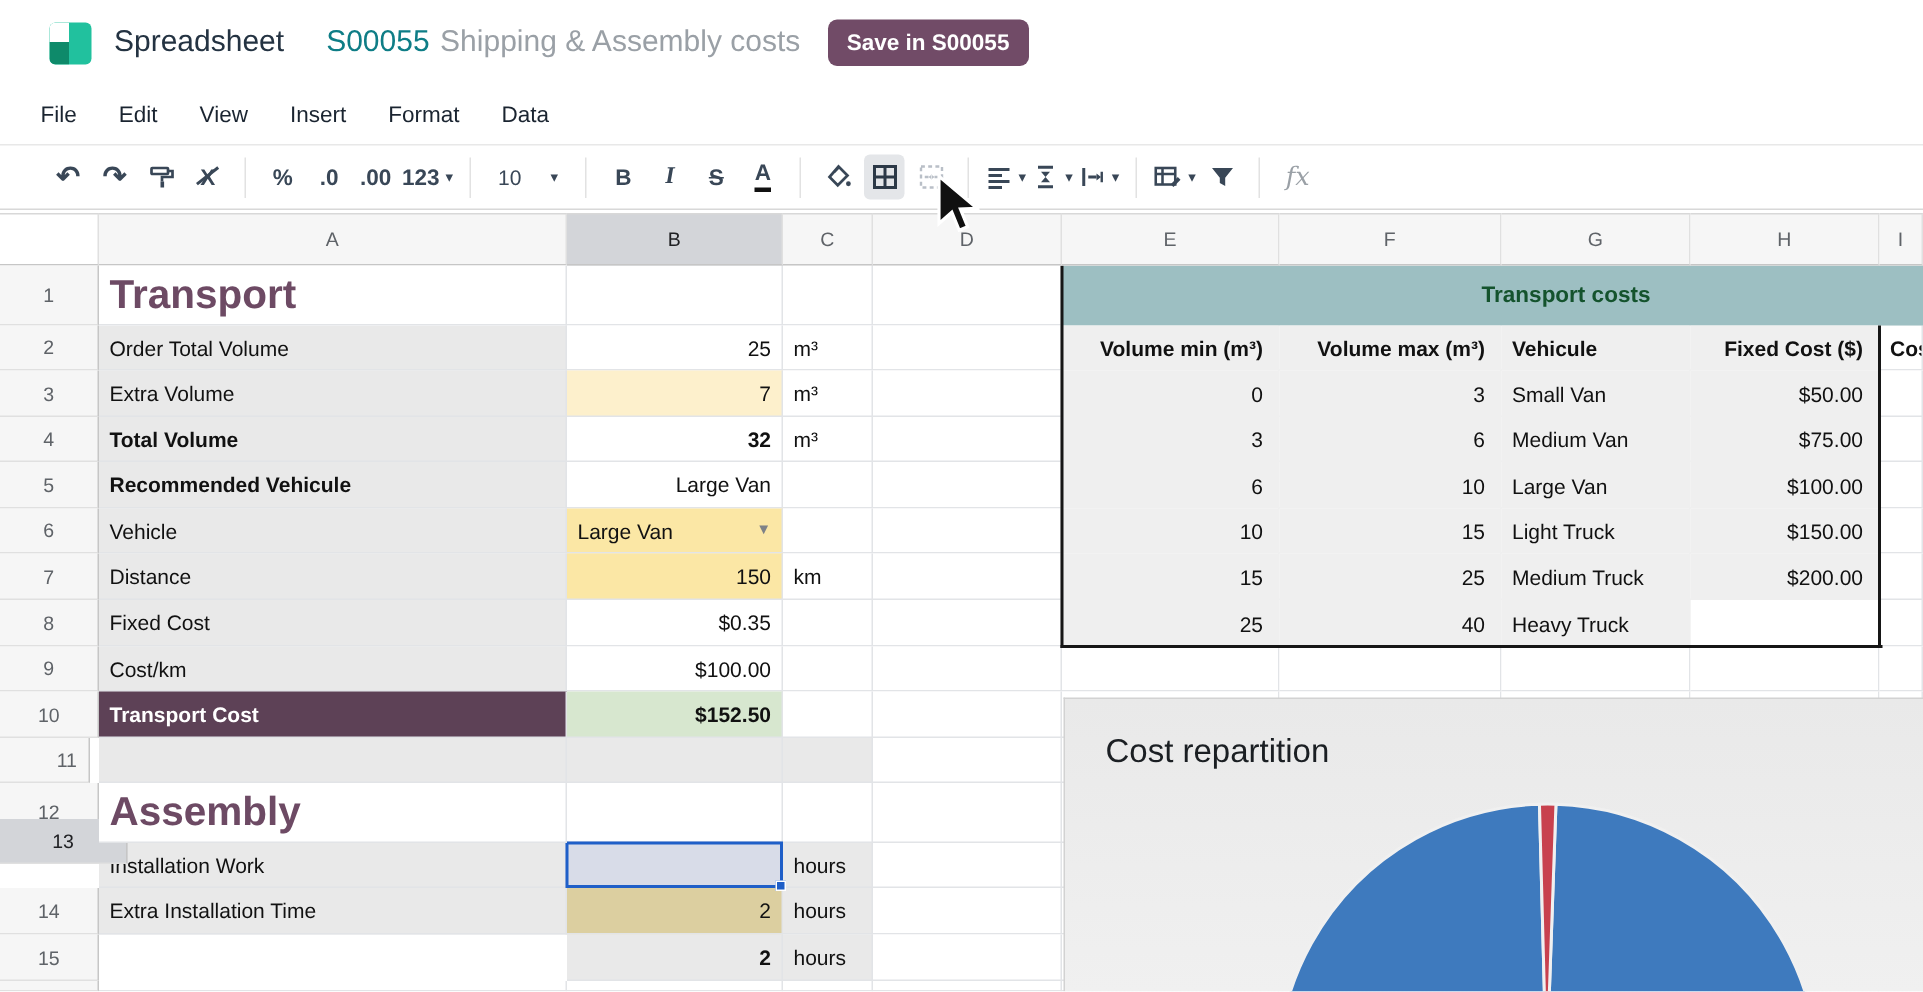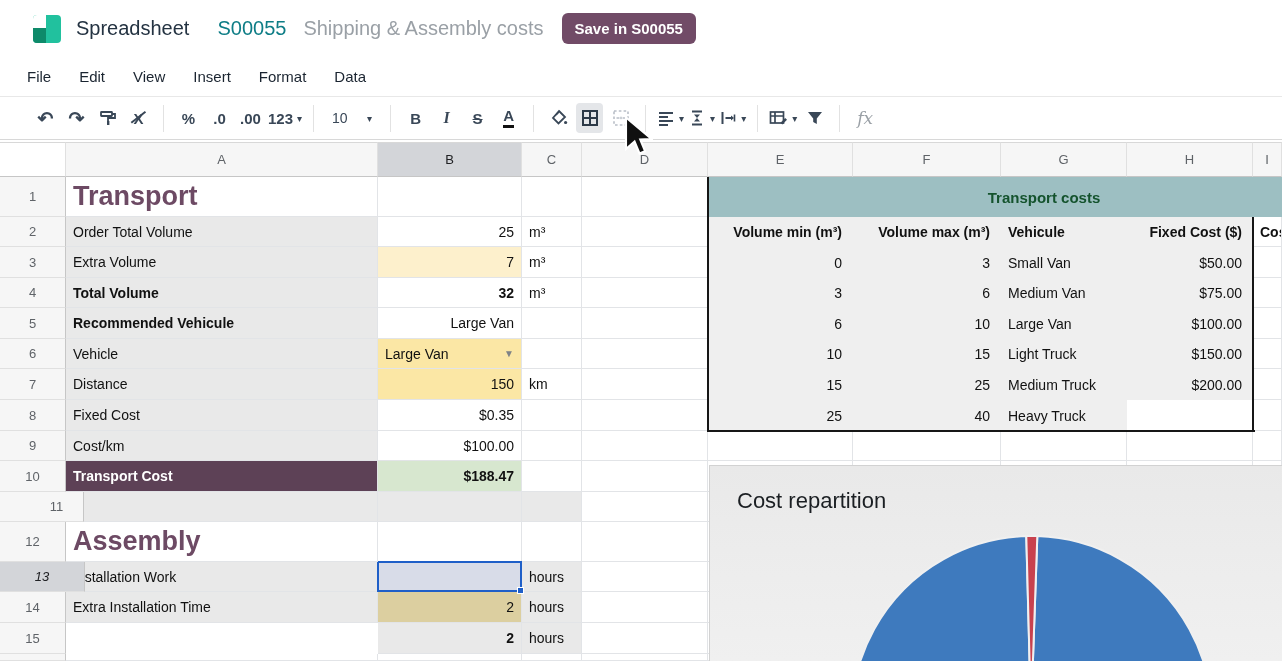--- a/index.html
+++ b/index.html
@@ -6,21 +6,21 @@
   html,body { width:1282px; height:661px; overflow:hidden; }
   body { font-family:"Liberation Sans", sans-serif; background:#fff; position:relative; color:#1d2733; }
 
   
   .topbar { height:57px; display:flex; align-items:center; padding-left:33px; background:#fff; }
   .logo { width:28px; height:28px; border-radius:4px; position:relative; background:#21c19e; overflow:hidden; flex:0 0 auto; }
   .logo .q-tl { position:absolute; left:0; top:0; width:13px; height:13px; background:#fff; }
   .logo .q-bl { position:absolute; left:0; top:13px; width:13px; height:15px; background:#0e8a6a; }
   .app-title { font-size:20px; font-weight:500; color:#243342; margin-left:15px; }
   .doc-ref { font-size:20px; font-weight:500; color:#0e7d86; margin-left:28px; }
-  .doc-name { font-size:20px; color:#9aa0a6; margin-left:17px; }
+  .doc-name { font-size:20px; color:#9aa0a6; margin-left:7px; }
   .save-btn { margin-left:18px; background:#714b67; color:#fff; border:none; border-radius:6px; font-family:inherit;
               font-size:15px; font-weight:600; padding:7px 13px; cursor:pointer; }
 
   
   .menubar { height:39px; display:flex; padding-left:13px; }
   .menu-item { font-size:15px; color:#1a2430; padding:0 14px; height:100%; display:flex; align-items:center; cursor:pointer; }
 
   
   .toolbar { height:44px; border-top:1px solid #e8e8e8; border-bottom:1px solid #d8d8d8; display:flex; align-items:center; padding-left:30px; }
   .tb { min-width:27px; height:30px; display:flex; align-items:center; justify-content:center; margin:0 2px;
@@ -287,21 +287,21 @@
     <div class="cell gray" style="left: 66px; top: 289px; width: 312px; height: 30px;">Cost/km</div>
     <div class="cell num" style="left: 378px; top: 289px; width: 144px; height: 30px;">$100.00</div>
     <div class="cell" style="left: 522px; top: 289px; width: 60px; height: 30px;"></div>
     <div class="cell" style="left: 582px; top: 289px; width: 126px; height: 30px;"></div>
     <div class="cell" style="left: 708px; top: 289px; width: 145px; height: 30px;"></div>
     <div class="cell" style="left: 853px; top: 289px; width: 148px; height: 30px;"></div>
     <div class="cell" style="left: 1001px; top: 289px; width: 126px; height: 30px;"></div>
     <div class="cell" style="left: 1127px; top: 289px; width: 126px; height: 30px;"></div>
     <div class="cell" style="left: 1253px; top: 289px; width: 29px; height: 30px;"></div>
     <div class="cell inverse" style="left: 66px; top: 319px; width: 312px; height: 31px;">Transport Cost</div>
-    <div class="cell num green bold" style="left: 378px; top: 319px; width: 144px; height: 31px;">$188.47</div>
+    <div class="cell num green bold" style="left: 378px; top: 319px; width: 144px; height: 31px;">$152.50</div>
     <div class="cell" style="left: 522px; top: 319px; width: 60px; height: 31px;"></div>
     <div class="cell" style="left: 582px; top: 319px; width: 126px; height: 31px;"></div>
     <div class="cell" style="left: 708px; top: 319px; width: 145px; height: 31px;"></div>
     <div class="cell" style="left: 853px; top: 319px; width: 148px; height: 31px;"></div>
     <div class="cell" style="left: 1001px; top: 319px; width: 126px; height: 31px;"></div>
     <div class="cell" style="left: 1127px; top: 319px; width: 126px; height: 31px;"></div>
     <div class="cell" style="left: 1253px; top: 319px; width: 29px; height: 31px;"></div>
     <div class="cell gray" style="left: 66px; top: 350px; width: 312px; height: 30px;"></div>
     <div class="cell gray" style="left: 378px; top: 350px; width: 144px; height: 30px;"></div>
     <div class="cell gray" style="left: 522px; top: 350px; width: 60px; height: 30px;"></div>
@@ -408,23 +408,23 @@
     <div class="hdr row" style="left: 0px; top: 35px; width: 66px; height: 40px;">1</div>
     <div class="hdr row" style="left: 0px; top: 75px; width: 66px; height: 30px;">2</div>
     <div class="hdr row" style="left: 0px; top: 105px; width: 66px; height: 31px;">3</div>
     <div class="hdr row" style="left: 0px; top: 136px; width: 66px; height: 30px;">4</div>
     <div class="hdr row" style="left: 0px; top: 166px; width: 66px; height: 31px;">5</div>
     <div class="hdr row" style="left: 0px; top: 197px; width: 66px; height: 30px;">6</div>
     <div class="hdr row" style="left: 0px; top: 227px; width: 66px; height: 31px;">7</div>
     <div class="hdr row" style="left: 0px; top: 258px; width: 66px; height: 31px;">8</div>
     <div class="hdr row" style="left: 0px; top: 289px; width: 66px; height: 30px;">9</div>
     <div class="hdr row" style="left: 0px; top: 319px; width: 66px; height: 31px;">10</div>
-    <div class="hdr row" style="left: 0px; top: 350px; width: 84px; height: 30px; padding-left: 30px;">11</div>
+    <div class="hdr row" style="left: 0px; top: 350px; width: 60px; height: 30px; padding-left: 30px;">11</div>
     <div class="hdr row" style="left: 0px; top: 380px; width: 66px; height: 40px;">12</div>
-    <div class="hdr row sel" style="left: 0px; top: 420px; width: 85px; height: 30px; font-style: italic;">13</div>
+    <div class="hdr row sel" style="left: 0px; top: 404px; width: 85px; height: 30px;">13</div>
     <div class="hdr row" style="left: 0px; top: 450px; width: 66px; height: 31px;">14</div>
     <div class="hdr row" style="left: 0px; top: 481px; width: 66px; height: 31px;">15</div>
     <div class="hdr row" style="left: 0px; top: 512px; width: 66px; height: 7px;"></div>
     <div class="sel-ring" style="left: 377px; top: 419px; width: 145px; height: 31px;"></div>
     <div class="sel-handle" style="left: 517px; top: 445px;"></div>
   </div>
 
 <svg class="cursor" width="30" height="45" viewBox="0 0 20 30">
   <path d="M2 1 L2 22 L7.7 17 L11 25 L14.7 23.4 L11.5 15.6 L19 15.3 Z" fill="#101010" stroke="#ffffff" stroke-width="1.4"></path>
 </svg>

